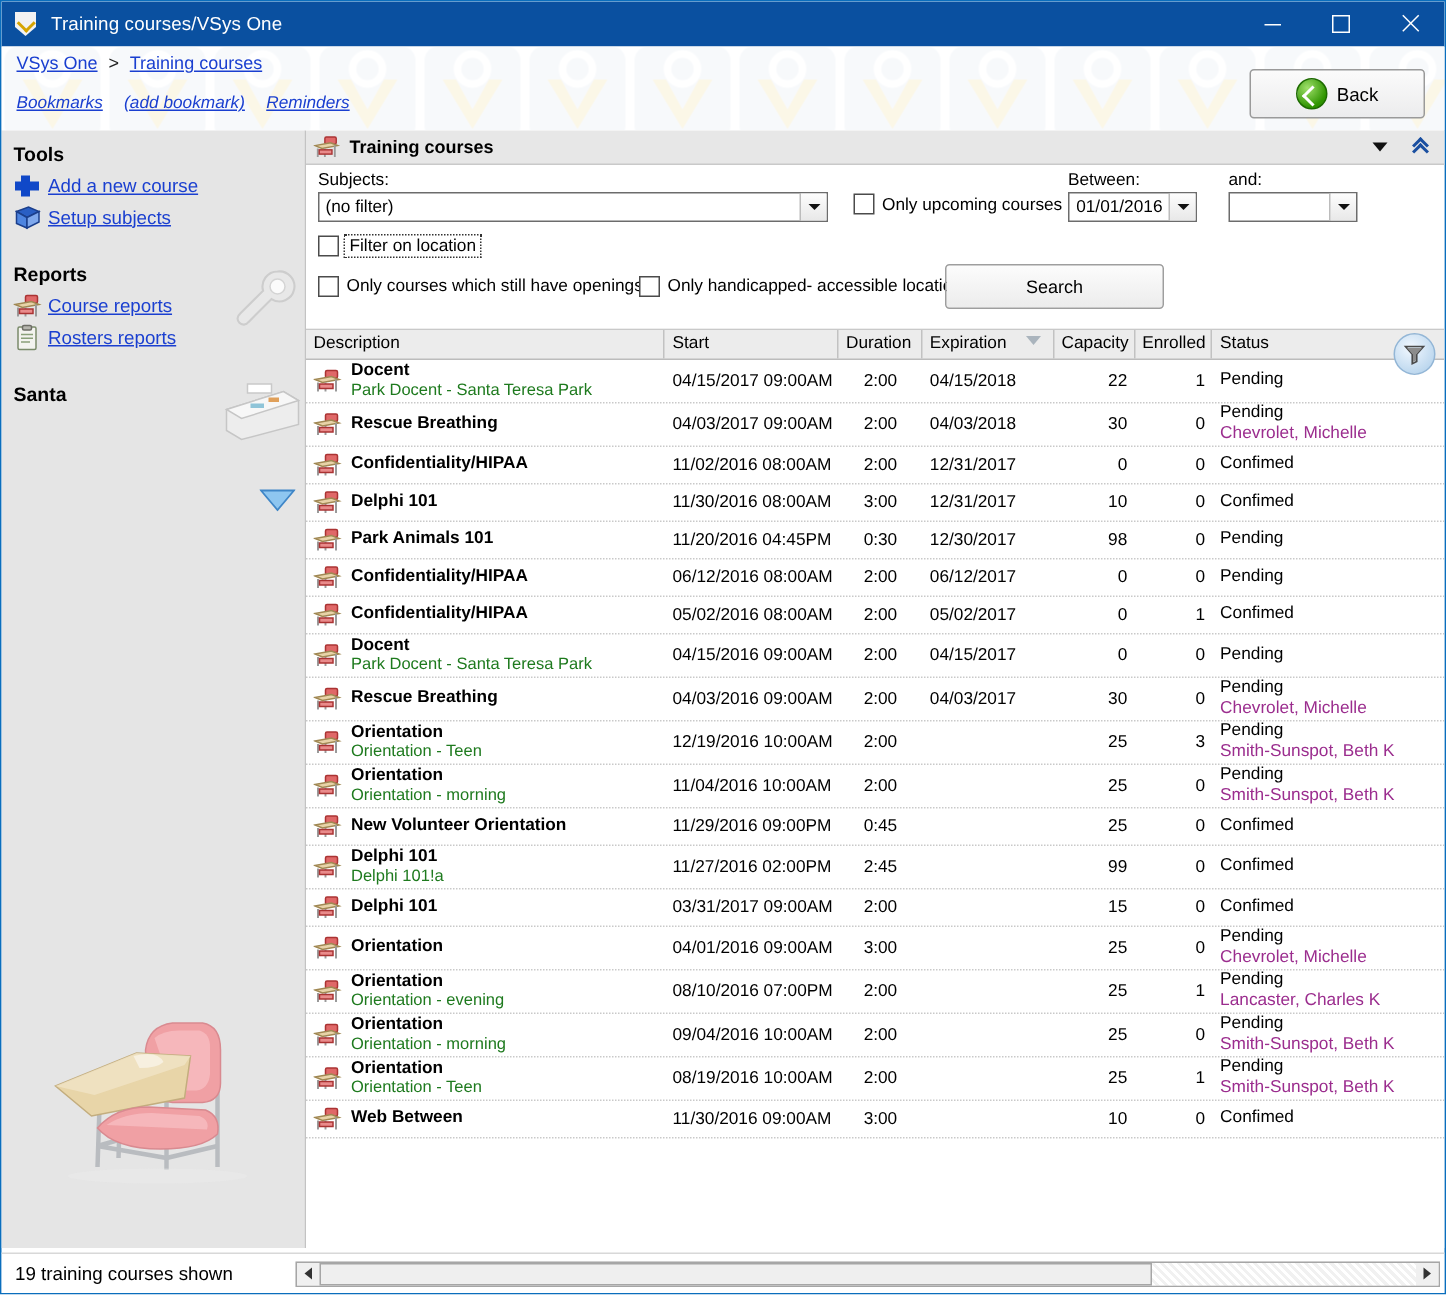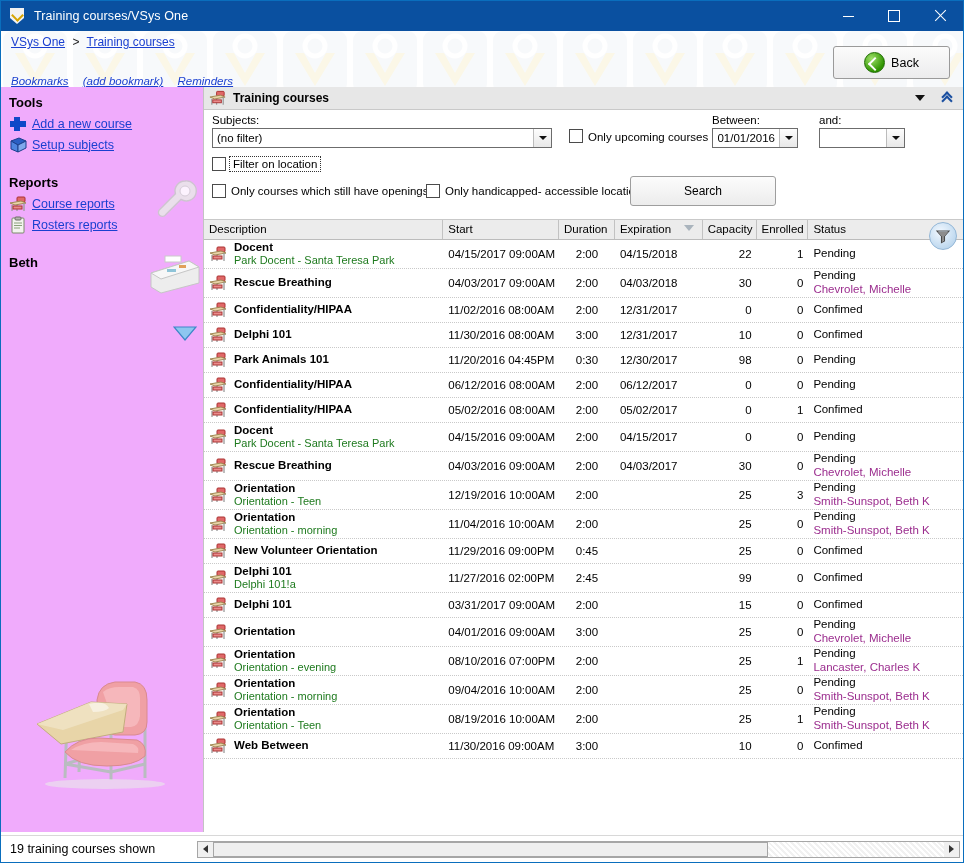--- a/index.html
+++ b/index.html
@@ -32,36 +32,36 @@
      width:15px;height:1px;background:#fff;}
   .gl-close:before{transform:rotate(45deg);} .gl-close:after{transform:rotate(-45deg);}
 
   
   .headband{position:relative;height:56px;background:#fff;overflow:hidden;}
   .wm{position:absolute;left:0;top:0;right:0;bottom:0;opacity:1;}
   .wm svg{display:block;}
   .crumbs{position:absolute;left:10px;top:4px;font-size:12px;z-index:3;}
   .crumbs a{color:#1a3fd0;text-decoration:underline;cursor:pointer;}
   .crumbs .sep{color:#222;margin:0 4px;text-decoration:none;}
-  .bmrow{position:absolute;left:10px;top:44px;font-size:11.5px;z-index:3;
+  .bmrow{position:absolute;left:10px;top:32px;font-size:11.5px;z-index:3;
          font-style:italic;}
   .bmrow a{color:#1a3fd0;text-decoration:underline;cursor:pointer;margin-right:11px;}
   .backbtn{position:absolute;right:13px;top:15px;width:115px;height:31px;z-index:4;
     background:linear-gradient(#fbfbfb,#ececed);border:1px solid #9a9a9a;border-radius:3px;
     display:flex;align-items:center;justify-content:center;gap:6px;cursor:pointer;
     font-size:12.5px;}
   .grnback{width:19px;height:19px;border-radius:50%;
     background:radial-gradient(circle at 35% 30%,#9fe06a,#2f9400 70%);
     border:1px solid #1d6b00;position:relative;flex:none;}
   .grnback:after{content:"";position:absolute;left:5px;top:5.5px;width:8px;height:8px;
     border-left:2.5px solid #fff;border-bottom:2.5px solid #fff;transform:rotate(45deg);}
 
   
   .body{display:flex;height:745px;}
-  .sidebar{width:202px;flex:none;position:relative;background:#f0abfc;overflow:hidden;}
+  .sidebar{width:202px;flex:none;position:relative;background:#e5e5e5;overflow:hidden;}
   .sb-h{font-weight:bold;font-size:13px;margin:8px 0 3px 8px;}
   .sb-item{display:flex;align-items:center;height:21px;padding-left:8px;cursor:pointer;}
   .sb-item a{color:#1a3fd0;text-decoration:underline;font-size:12.5px;cursor:pointer;}
   .sb-ico{width:19px;height:18px;margin-right:4px;flex:none;position:relative;}
   .plusic:before,.plusic:after{content:"";position:absolute;background:#1048c8;}
   .plusic:before{left:1px;top:6px;width:16px;height:6px;}
   .plusic:after{left:5px;top:2px;width:6px;height:14px;}
   .sidebar .wrench{position:absolute;left:150px;top:88px;width:48px;height:48px;opacity:.85;}
   .sidebar .printer{position:absolute;left:144px;top:160px;width:56px;height:50px;}
   .sidebar .bluearrow{position:absolute;left:172px;top:238px;}
@@ -247,21 +247,21 @@
         <span class="sb-ico">
           <svg width="19" height="18" viewBox="0 0 19 18">
             <rect x="3" y="2" width="12" height="15" rx="1" fill="#f3f3ef" stroke="#7a8a6a"></rect>
             <rect x="6" y="1" width="6" height="3" rx="1" fill="#b6b6ae" stroke="#6d6d66"></rect>
             <path d="M5 7h8M5 9.5h8M5 12h6" stroke="#8aa07a" stroke-width="1"></path>
           </svg>
         </span>
         <a>Rosters reports</a>
       </div>
 
-      <div class="sb-h" style="margin-top:20px">Beth</div>
+      <div class="sb-h" style="margin-top:20px">Santa</div>
 
       <svg class="wrench" viewBox="0 0 48 48">
         <path d="M34 6a10 10 0 0 0-9.6 12.8L9 34.2a4 4 0 1 0 5.6 5.6l15.4-15.4A10 10 0 1 0 34 6z" fill="#e9e9e9" stroke="#c9c9c9" stroke-width="1.4"></path>
         <circle cx="34" cy="16" r="5" fill="#fff" stroke="#d2d2d2"></circle>
       </svg>
 
       <svg class="printer" viewBox="0 0 56 50">
         <path d="M6 26 L44 14 L54 20 L54 36 L16 46 L6 40 Z" fill="#ededed" stroke="#c6c6c6"></path>
         <path d="M6 26 L44 14 L54 20 L16 32 Z" fill="#f7f7f7" stroke="#c6c6c6"></path>
         <rect x="20" y="9" width="16" height="6" fill="#fff" stroke="#c9c9c9"></rect>

